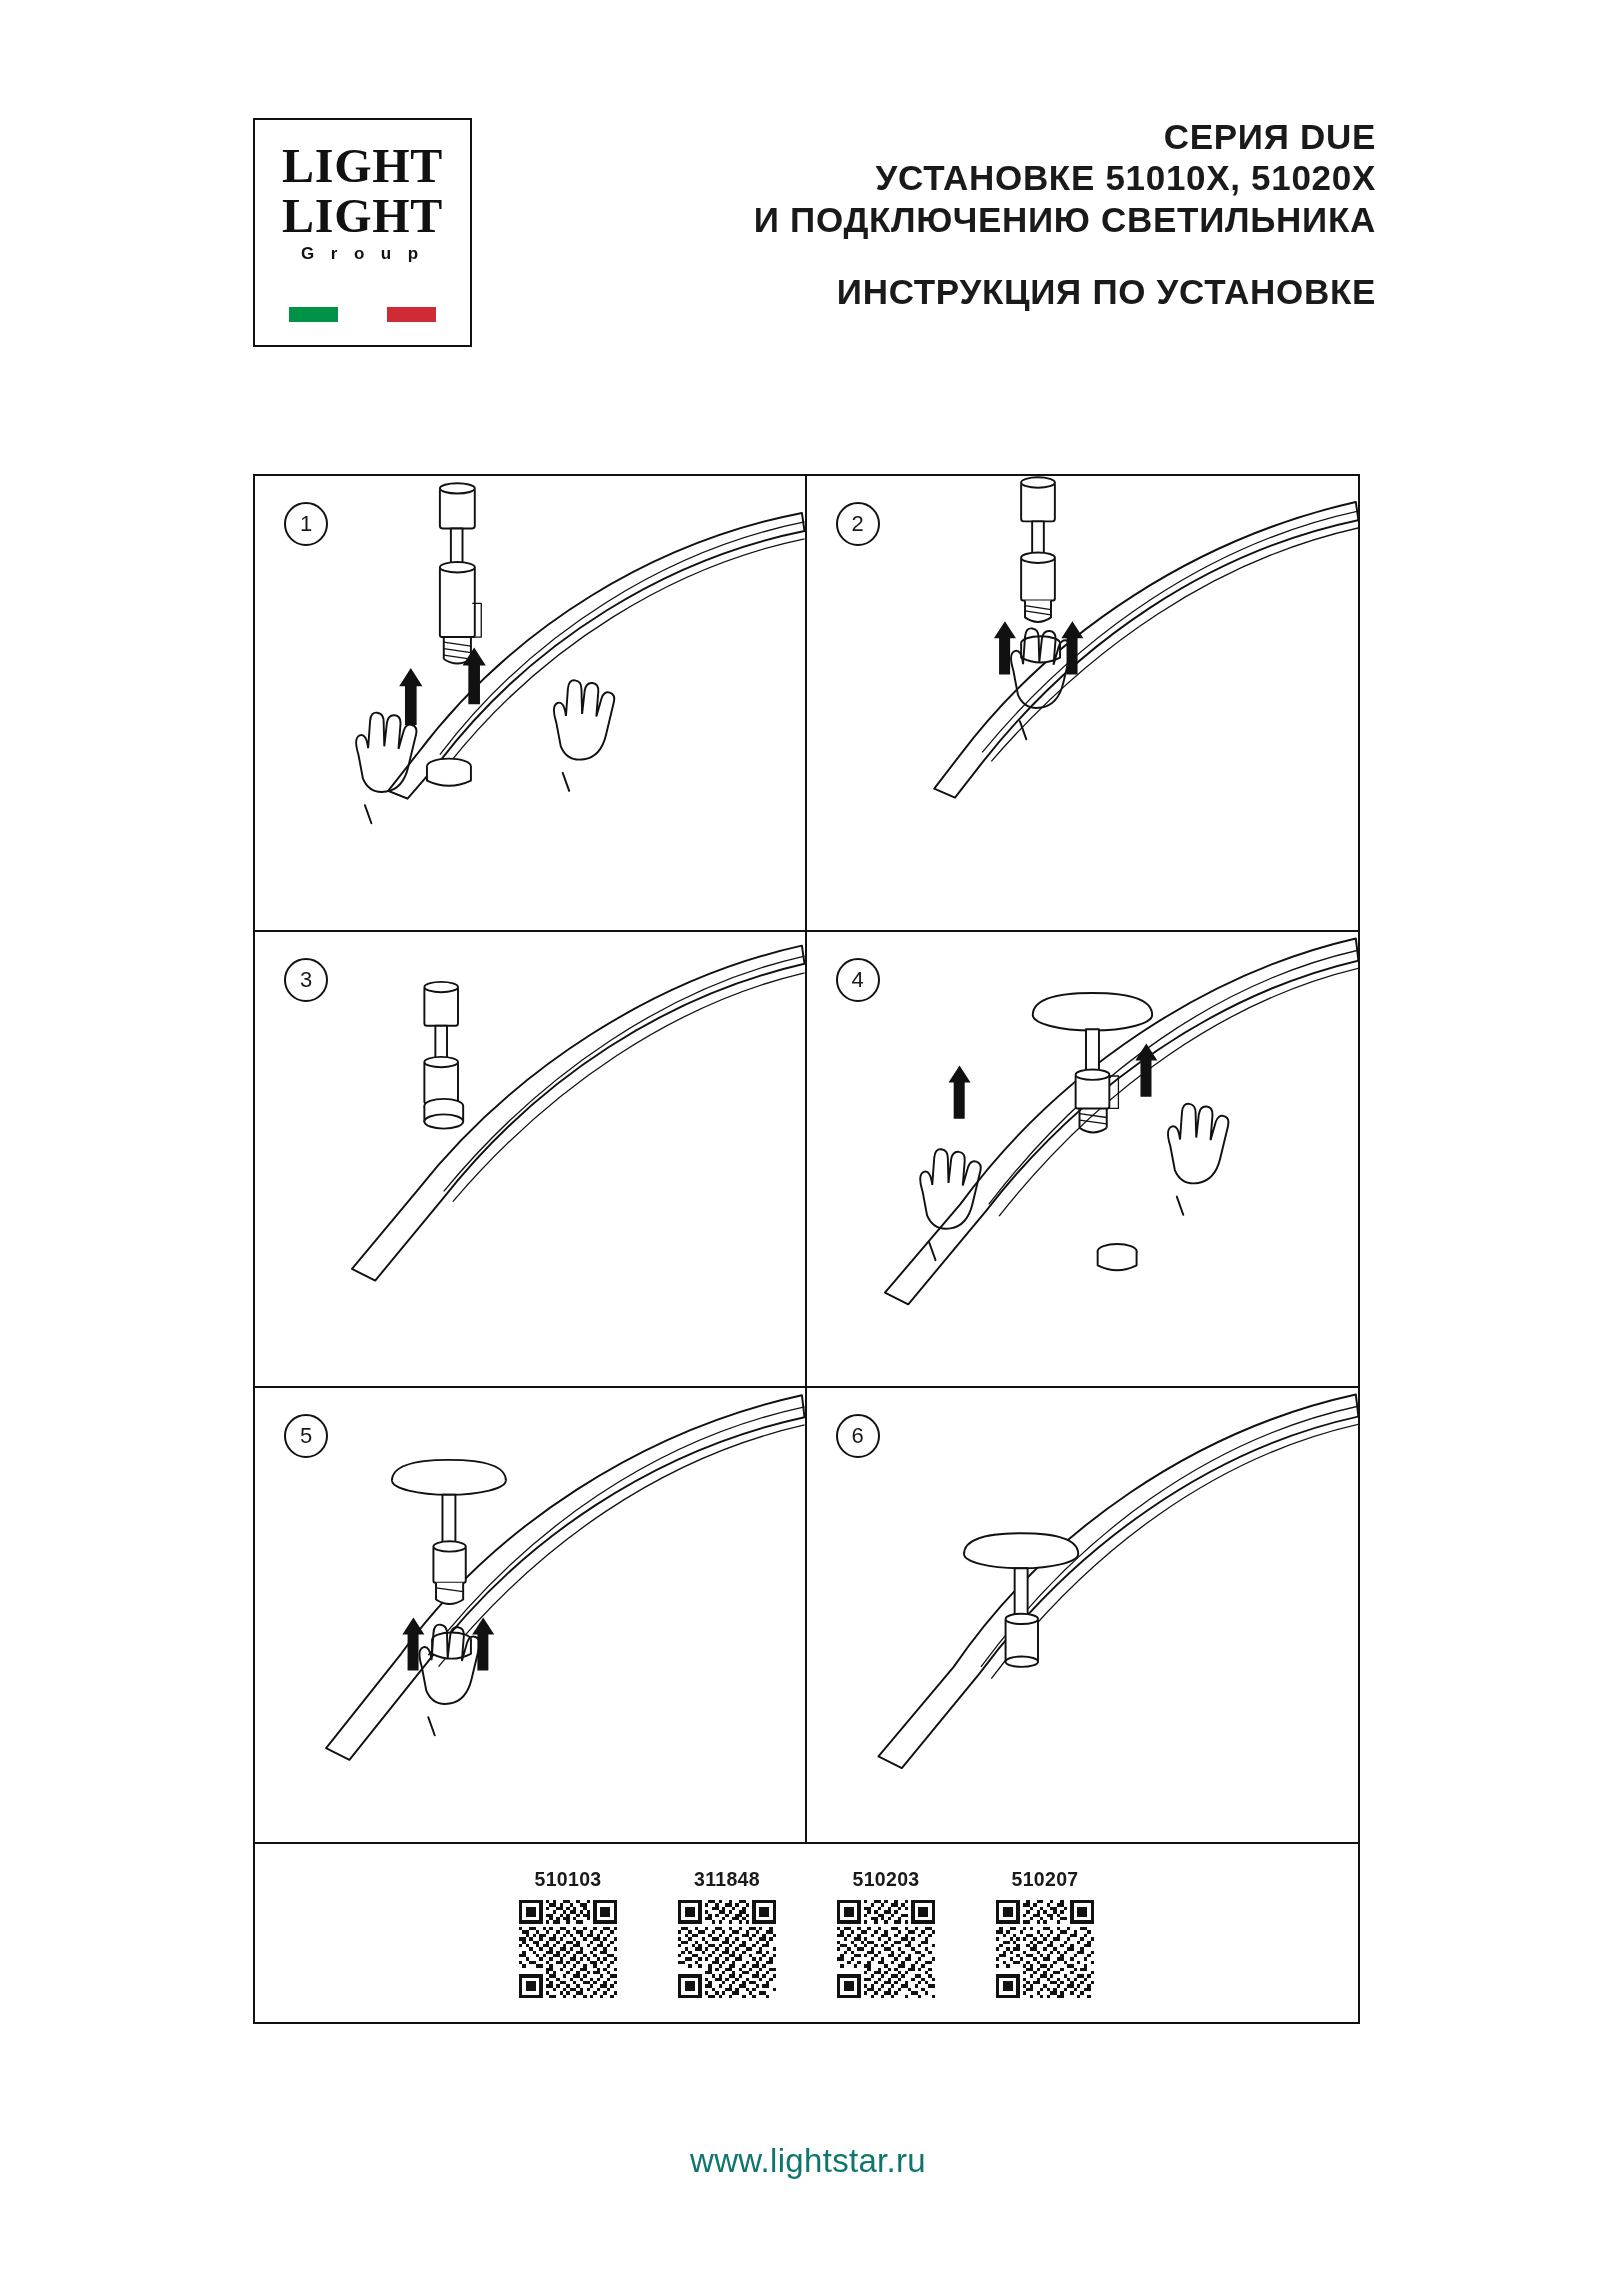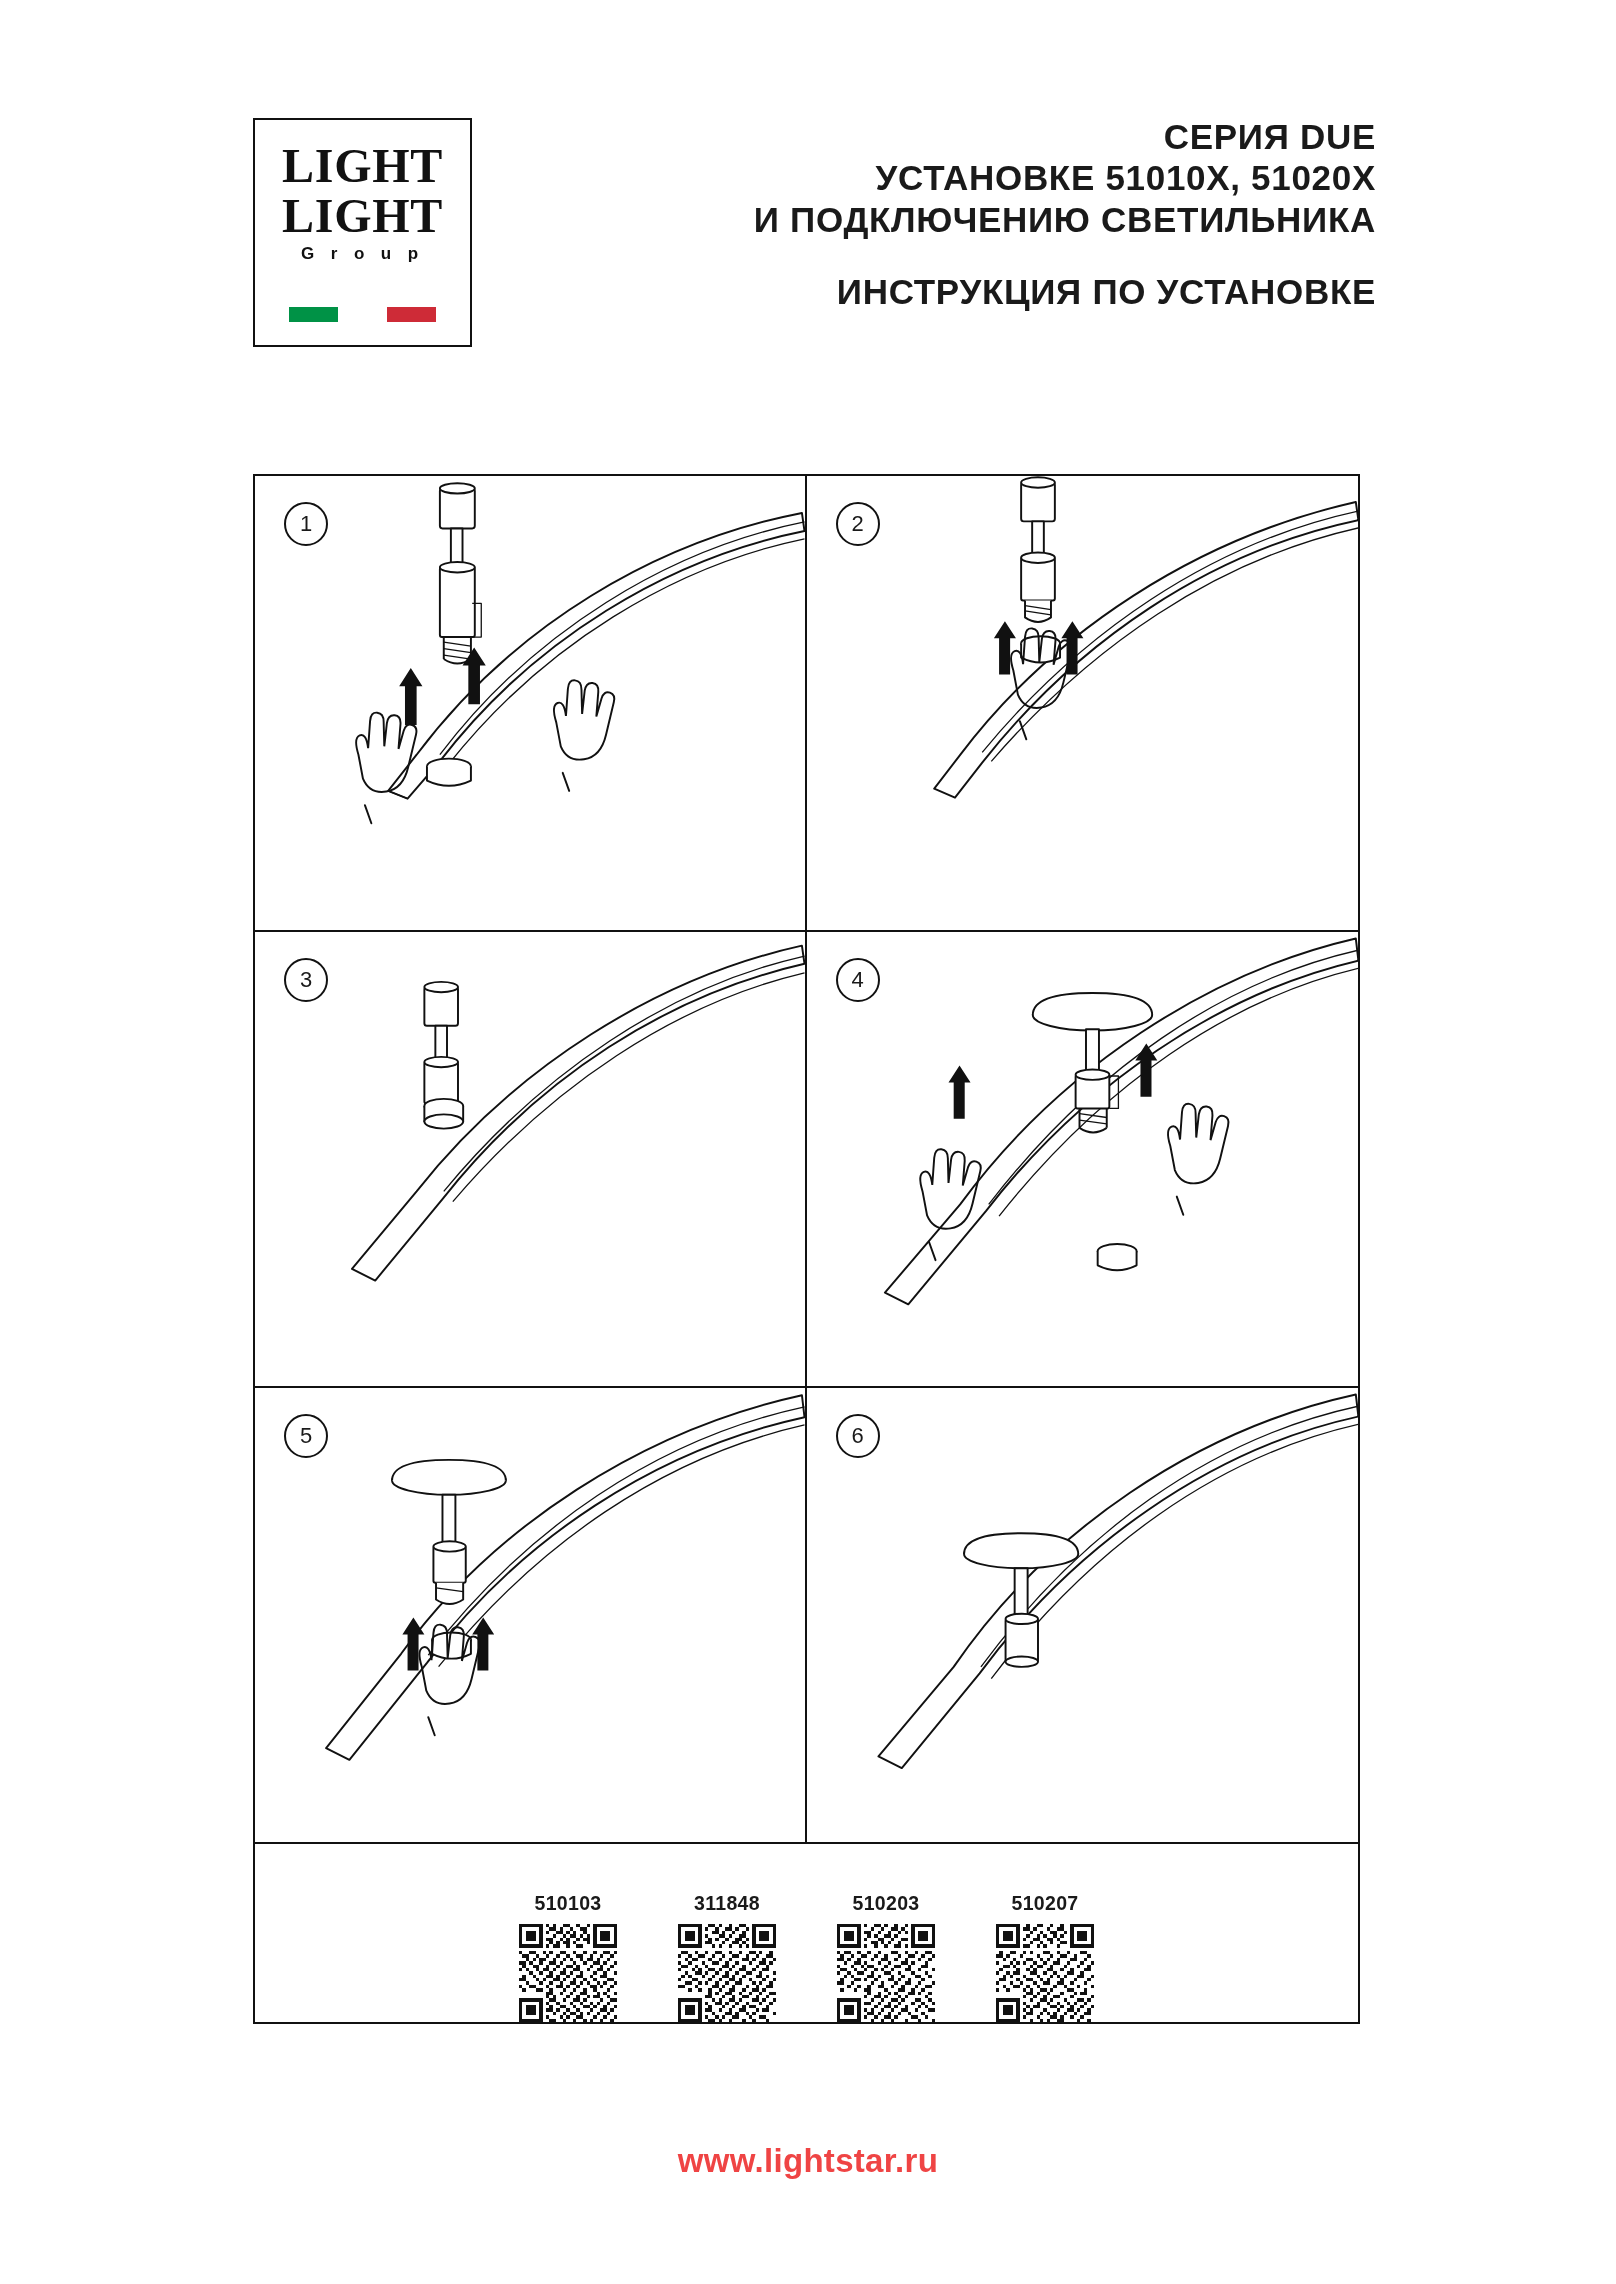--- a/index.html
+++ b/index.html
@@ -133,21 +133,21 @@
     background: #fff;
     z-index: 5;
   }
   .art-svg { position: absolute; left: 0; top: 0; width: 100%; height: 100%; }
 
   
   .qr-row {
     display: flex;
     width: 100%;
     height: 178px;
-    align-items: flex-end;
+    align-items: center;
     justify-content: center;
     gap: 0px;
   }
   .qr-item {
     width: 141px;
     text-align: center;
     margin: 0 9px;
   }
   .qr-code-label {
     font-size: 19.5px;
@@ -163,23 +163,23 @@
     image-rendering: pixelated;
   }
 
   .site {
     position: absolute;
     left: 0;
     right: 0;
     top: 2142px;
     text-align: center;
     font-size: 33px;
-    font-weight: bold;
+    font-weight: normal;
     letter-spacing: 0.3px;
-    color: #ef4444;
+    color: #0f766e;
   }
 </style>
 </head>
 <body>
 
 <div class="header">
 
   <div class="logo-box">
     <div class="logo-text">
       <div class="logo-line1">LIGHT</div>

